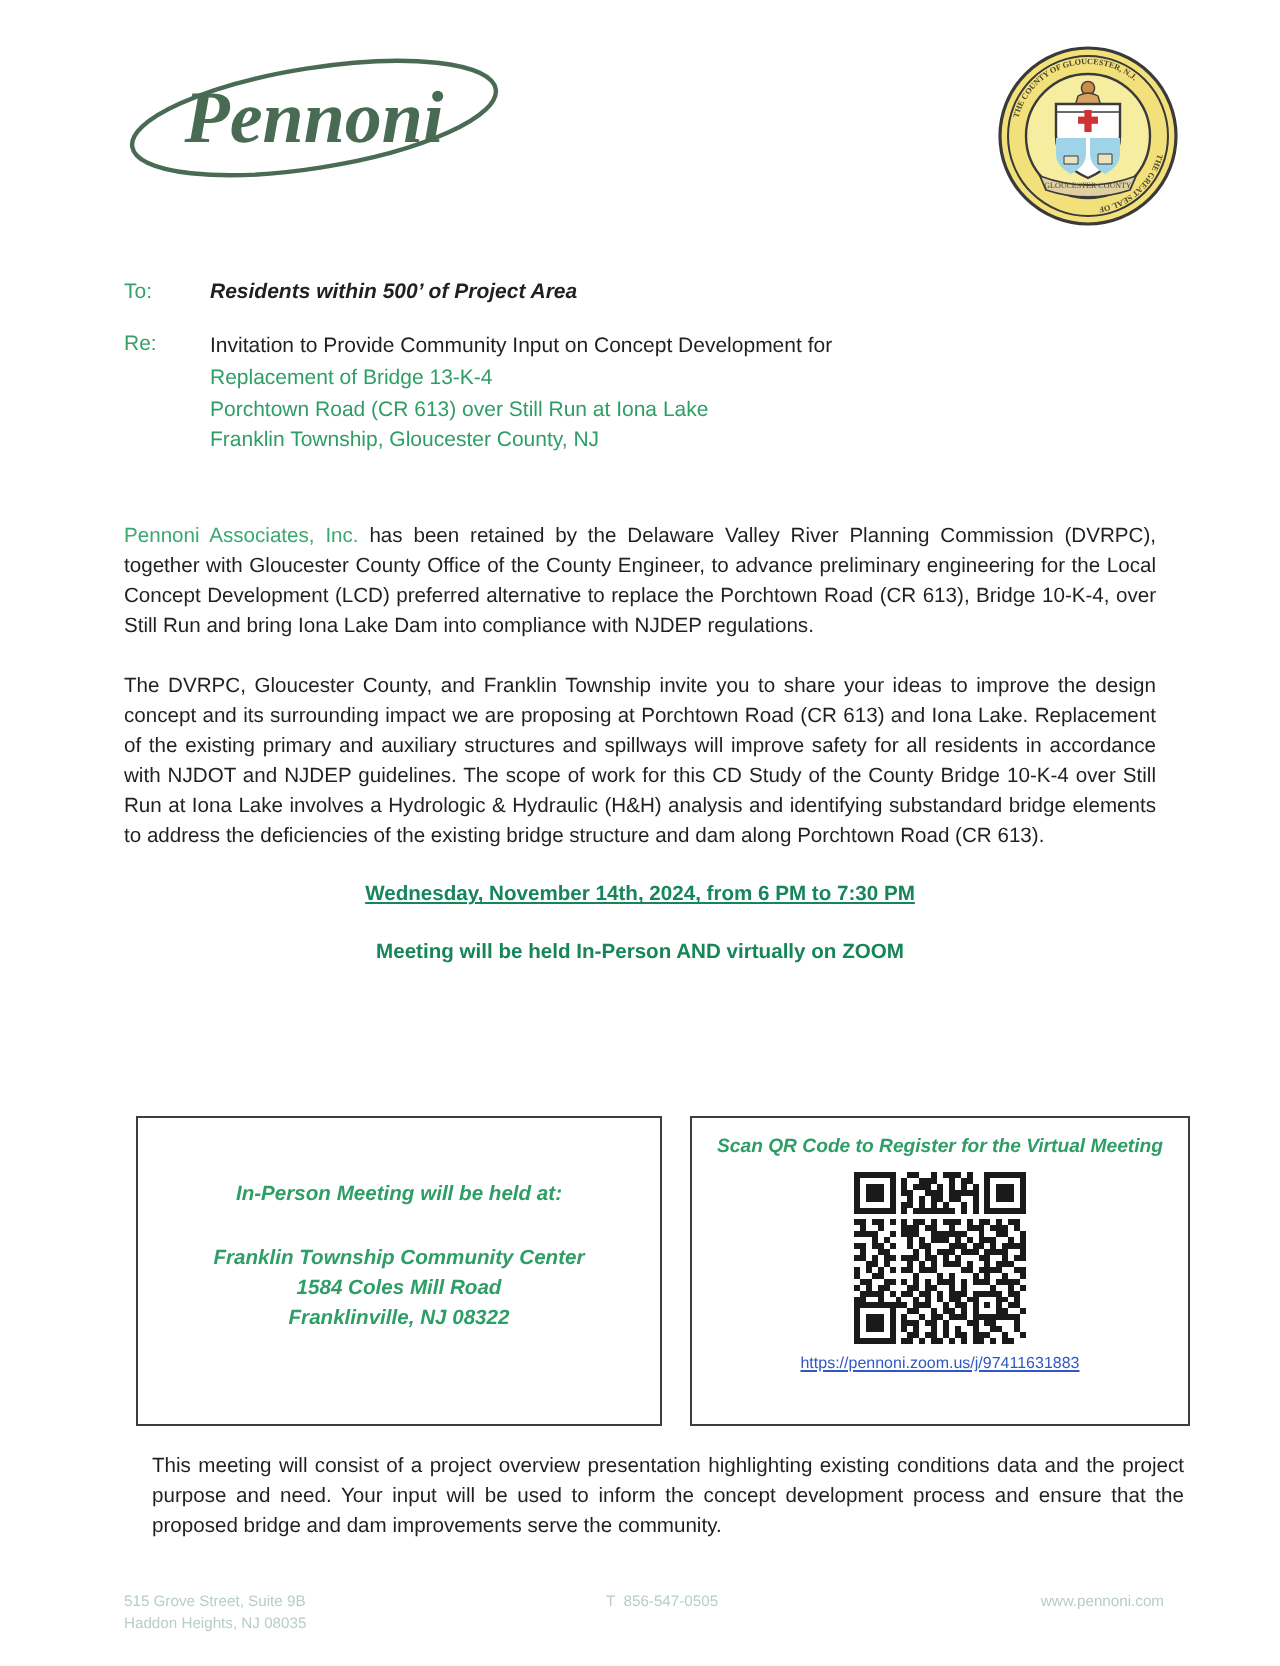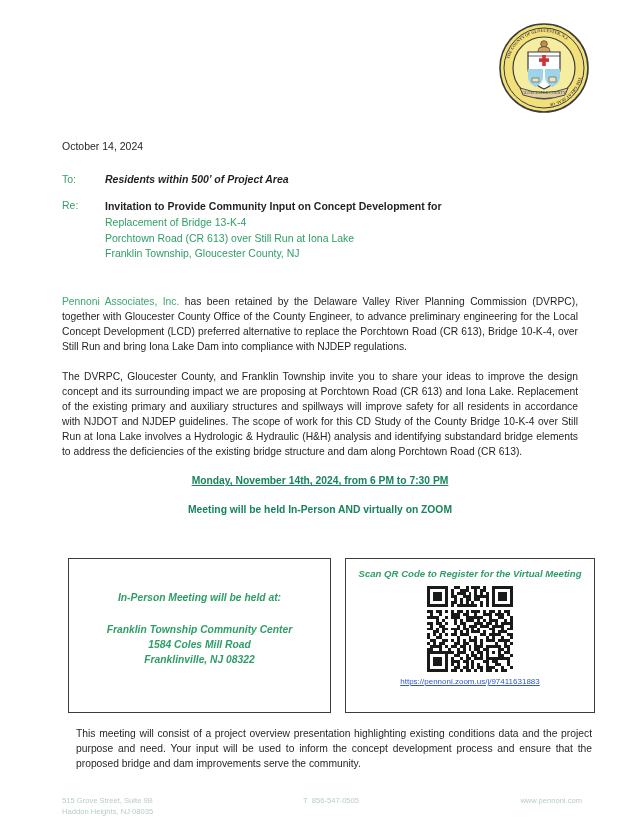--- a/index.html
+++ b/index.html
@@ -72,21 +72,21 @@
     color: #37a06a;
   }
   .meta-value {
     font-size: 10.5px;
   }
   .meta-value.italic {
     font-style: italic;
     font-weight: bold;
     color: #231f20;
   }
-  .re-line-1 { color: #231f20; font-weight: bold; }
+  .re-line-1 { color: #231f20; }
   .re-sub { color: #2e9e66; }
   .meta-value div { line-height: 1.5; }
 
   p.body-para {
     font-size: 10.3px;
     line-height: 1.47;
     text-align: justify;
     margin: 0 0 14px 0;
     color: #231f20;
   }
@@ -198,20 +198,26 @@
     right: 0; top: 0;
   }
 </style>
 </head>
 <body>
 
 <div class="page">
 
   <div class="header">
 
+    <div class="logo-wrap">
+      <svg width="190" height="62" viewBox="0 0 190 62" xmlns="http://www.w3.org/2000/svg">
+        <ellipse cx="95" cy="31" rx="92" ry="25" fill="none" stroke="#4a6b53" stroke-width="2.2" transform="rotate(-9 95 31)"></ellipse>
+        <text x="95" y="43" text-anchor="middle" font-family="'Liberation Serif', serif" font-size="37" font-weight="bold" font-style="italic" fill="#4a6b53">Pennoni</text>
+      </svg>
+    </div>
 
     <div class="seal-wrap">
       <svg width="92" height="92" viewBox="0 0 92 92" xmlns="http://www.w3.org/2000/svg">
         <circle cx="46" cy="46" r="44" fill="#f2e07a" stroke="#3a3a3a" stroke-width="1.6"></circle>
         <circle cx="46" cy="46" r="40" fill="none" stroke="#3a3a3a" stroke-width="1"></circle>
         <circle cx="46" cy="46" r="31" fill="#f7eda0" stroke="#3a3a3a" stroke-width="1.2"></circle>
 
         <g fill="#4a4430" font-family="'Liberation Serif', serif" font-size="4.1" font-weight="bold">
           <path id="sealArcTop" d="M 10 46 A 36 36 0 0 1 82 46" fill="none"></path>
           <text>
@@ -239,21 +245,20 @@
 
         <path d="M22 66 q24 9 48 0 l-3 7 q-21 7 -42 0 z" fill="#ded0a0" stroke="#3a3a3a" stroke-width="0.9"></path>
         <text x="46" y="72" text-anchor="middle" font-family="'Liberation Serif', serif" font-size="4" fill="#4a4430">GLOUCESTER COUNTY</text>
       </svg>
     </div>
 
   </div>
 
   <div class="content">
 
-    <div class="date-line">October 14, 2024</div>
 
     <div class="meta-row">
       <div class="meta-label">To:</div>
       <div class="meta-value italic">Residents within 500’ of Project Area</div>
     </div>
 
     <div class="meta-row">
       <div class="meta-label">Re:</div>
       <div class="meta-value">
         <div class="re-line-1">Invitation to Provide Community Input on Concept Development for</div>
@@ -261,21 +266,21 @@
         <div class="re-sub">Porchtown Road (CR 613) over Still Run at Iona Lake</div>
         <div class="re-sub">Franklin Township, Gloucester County, NJ</div>
       </div>
     </div>
 
     <p class="body-para first"><span class="green-inline">Pennoni Associates, Inc.</span><span> has been retained by the Delaware Valley River Planning Commission (DVRPC), together with Gloucester County Office of the County Engineer, to advance preliminary engineering for the Local Concept Development (LCD) preferred alternative to replace the Porchtown Road (CR 613), Bridge 10-K-4, over Still Run and bring Iona Lake Dam into compliance with NJDEP regulations.</span></p>
 
     <p class="body-para">The DVRPC, Gloucester County, and Franklin Township invite you to share your ideas to improve the design concept and its surrounding impact we are proposing at Porchtown Road (CR 613) and Iona Lake. Replacement of the existing primary and auxiliary structures and spillways will improve safety for all residents in accordance with NJDOT and NJDEP guidelines. The scope of work for this CD Study of the County Bridge 10-K-4 over Still Run at Iona Lake involves a Hydrologic &amp; Hydraulic (H&amp;H) analysis and identifying substandard bridge elements to address the deficiencies of the existing bridge structure and dam along Porchtown Road (CR 613).</p>
 
 
-    <p class="center-line underline">Monday, November 14th, 2024, from 6 PM to 7:30 PM</p>
+    <p class="center-line underline">Wednesday, November 14th, 2024, from 6 PM to 7:30 PM</p>
 
     <p class="center-line second">Meeting will be held In-Person AND virtually on ZOOM</p>
 
   </div>
 
   <div class="boxes">
 
     <div class="box box-left">
       <div class="inperson-inner">
         <div class="inperson-heading">In-Person Meeting will be held at:</div>

